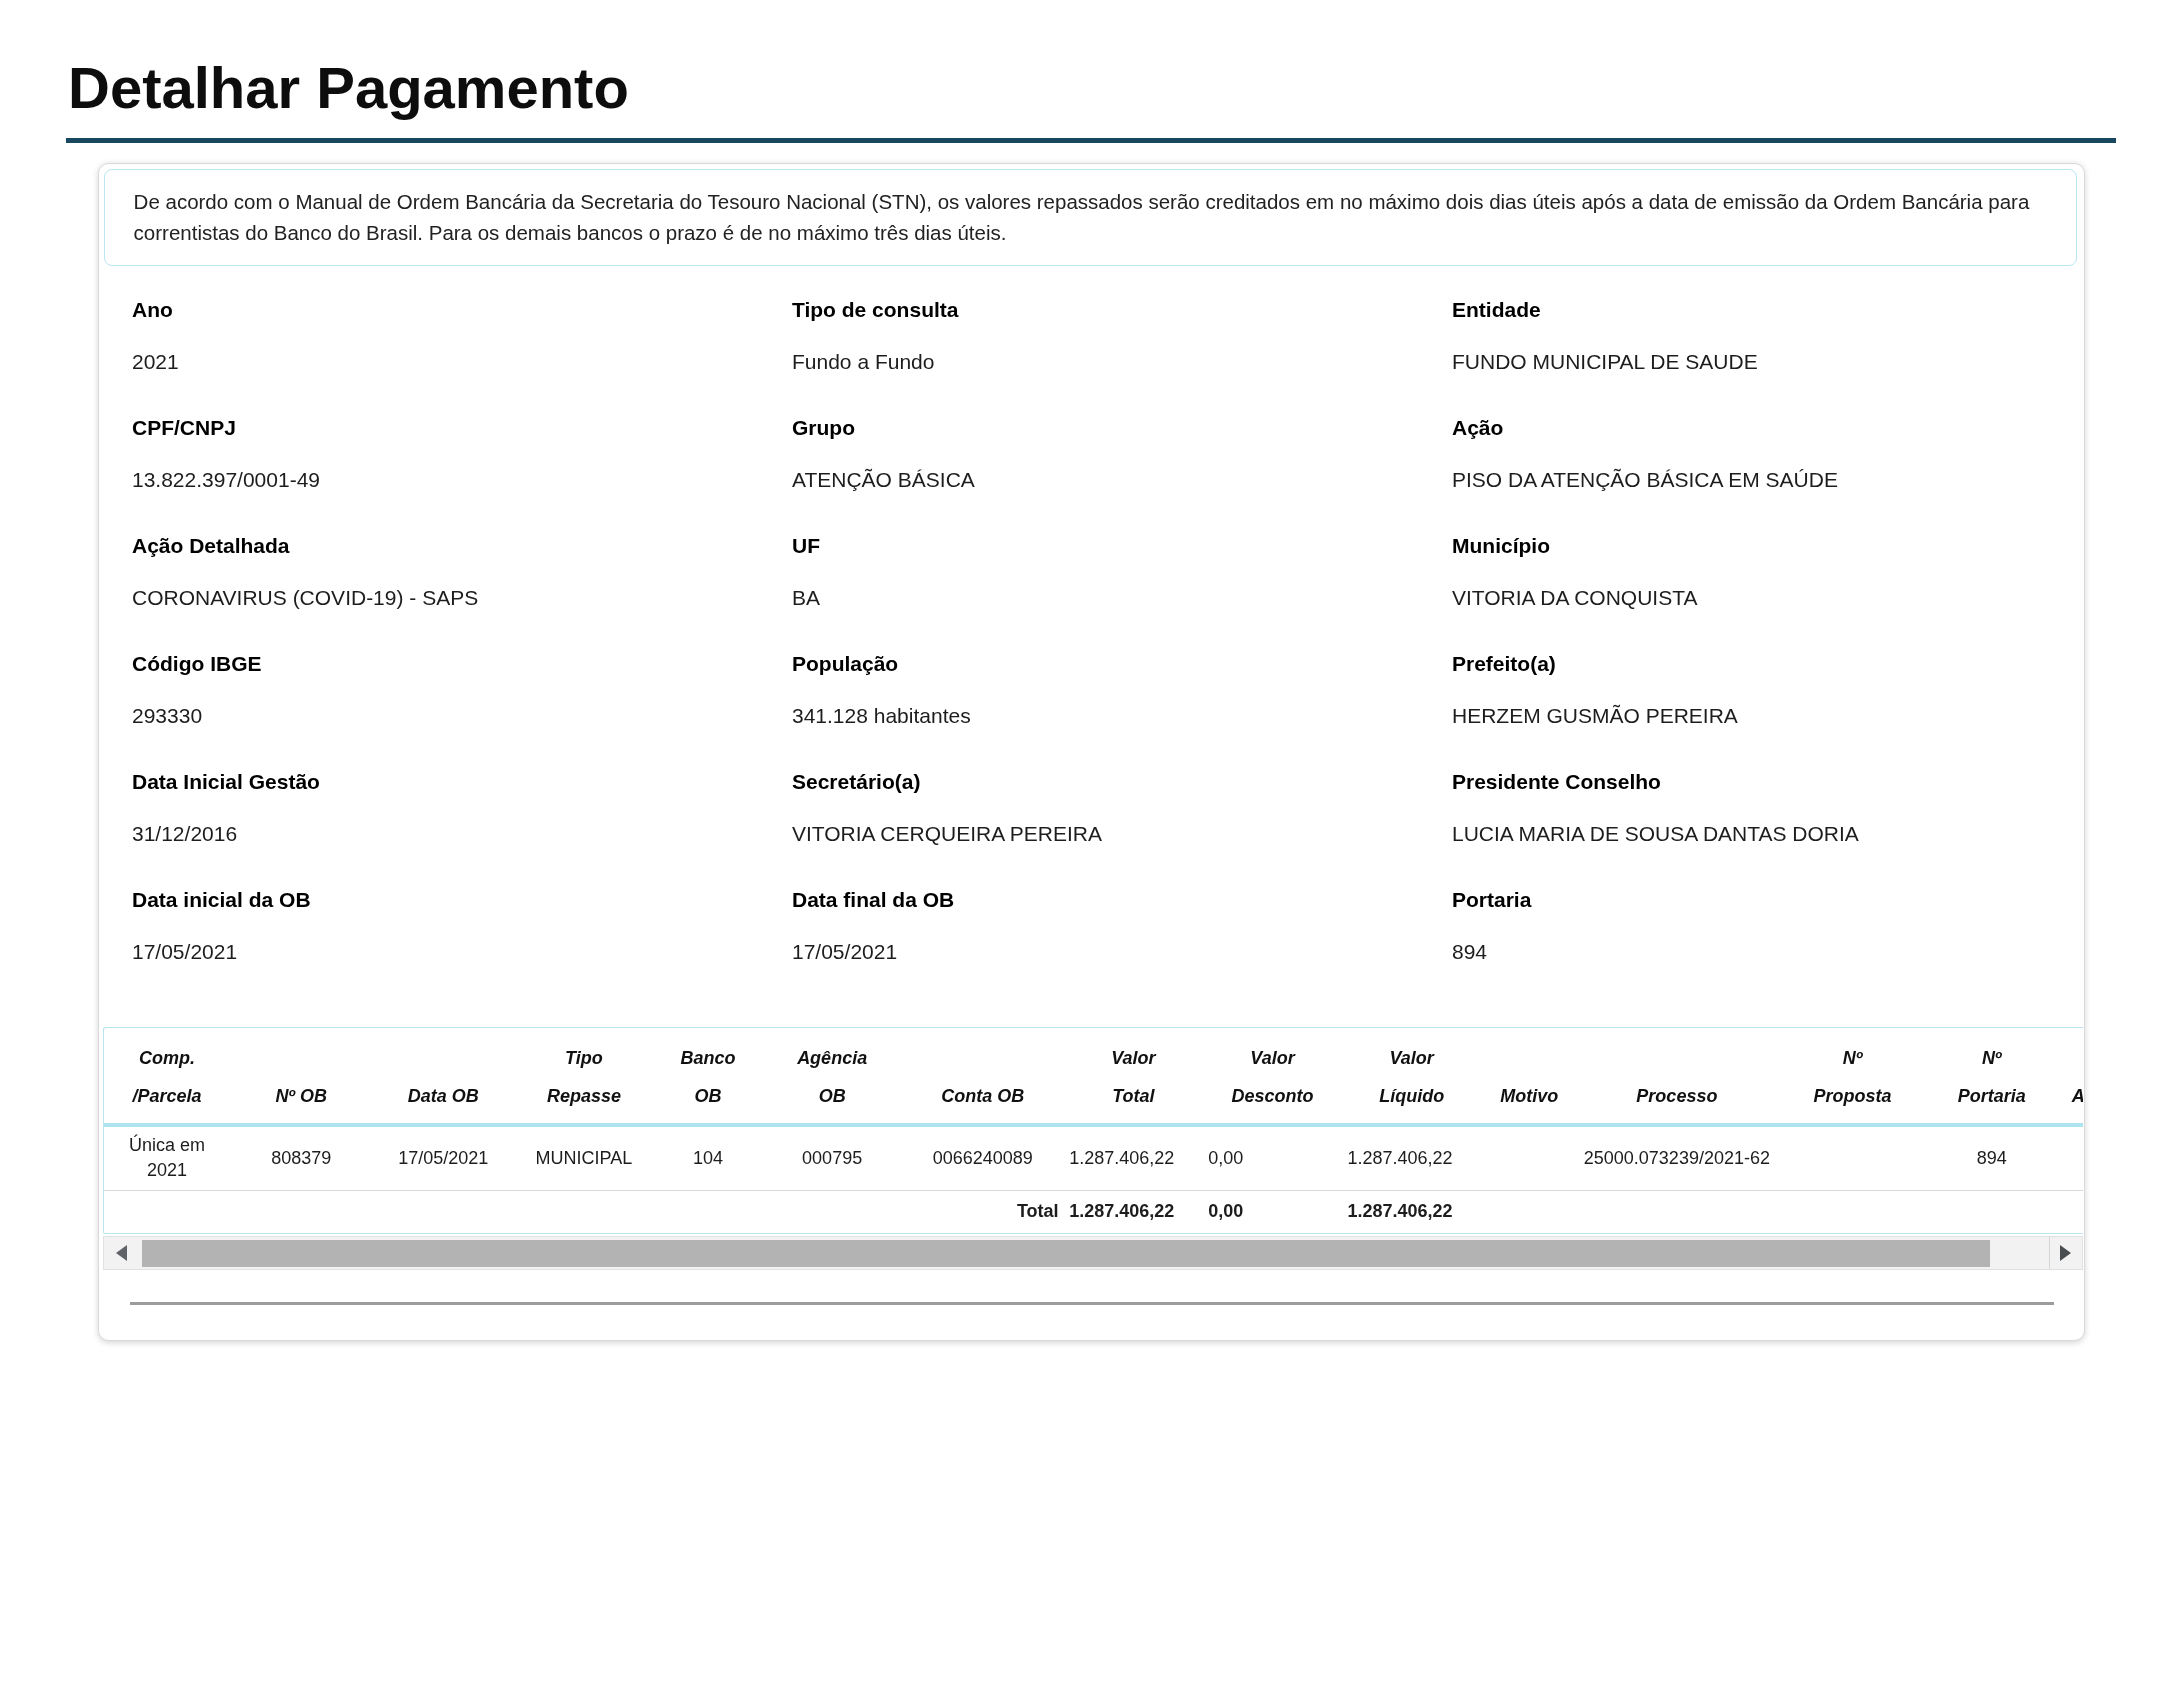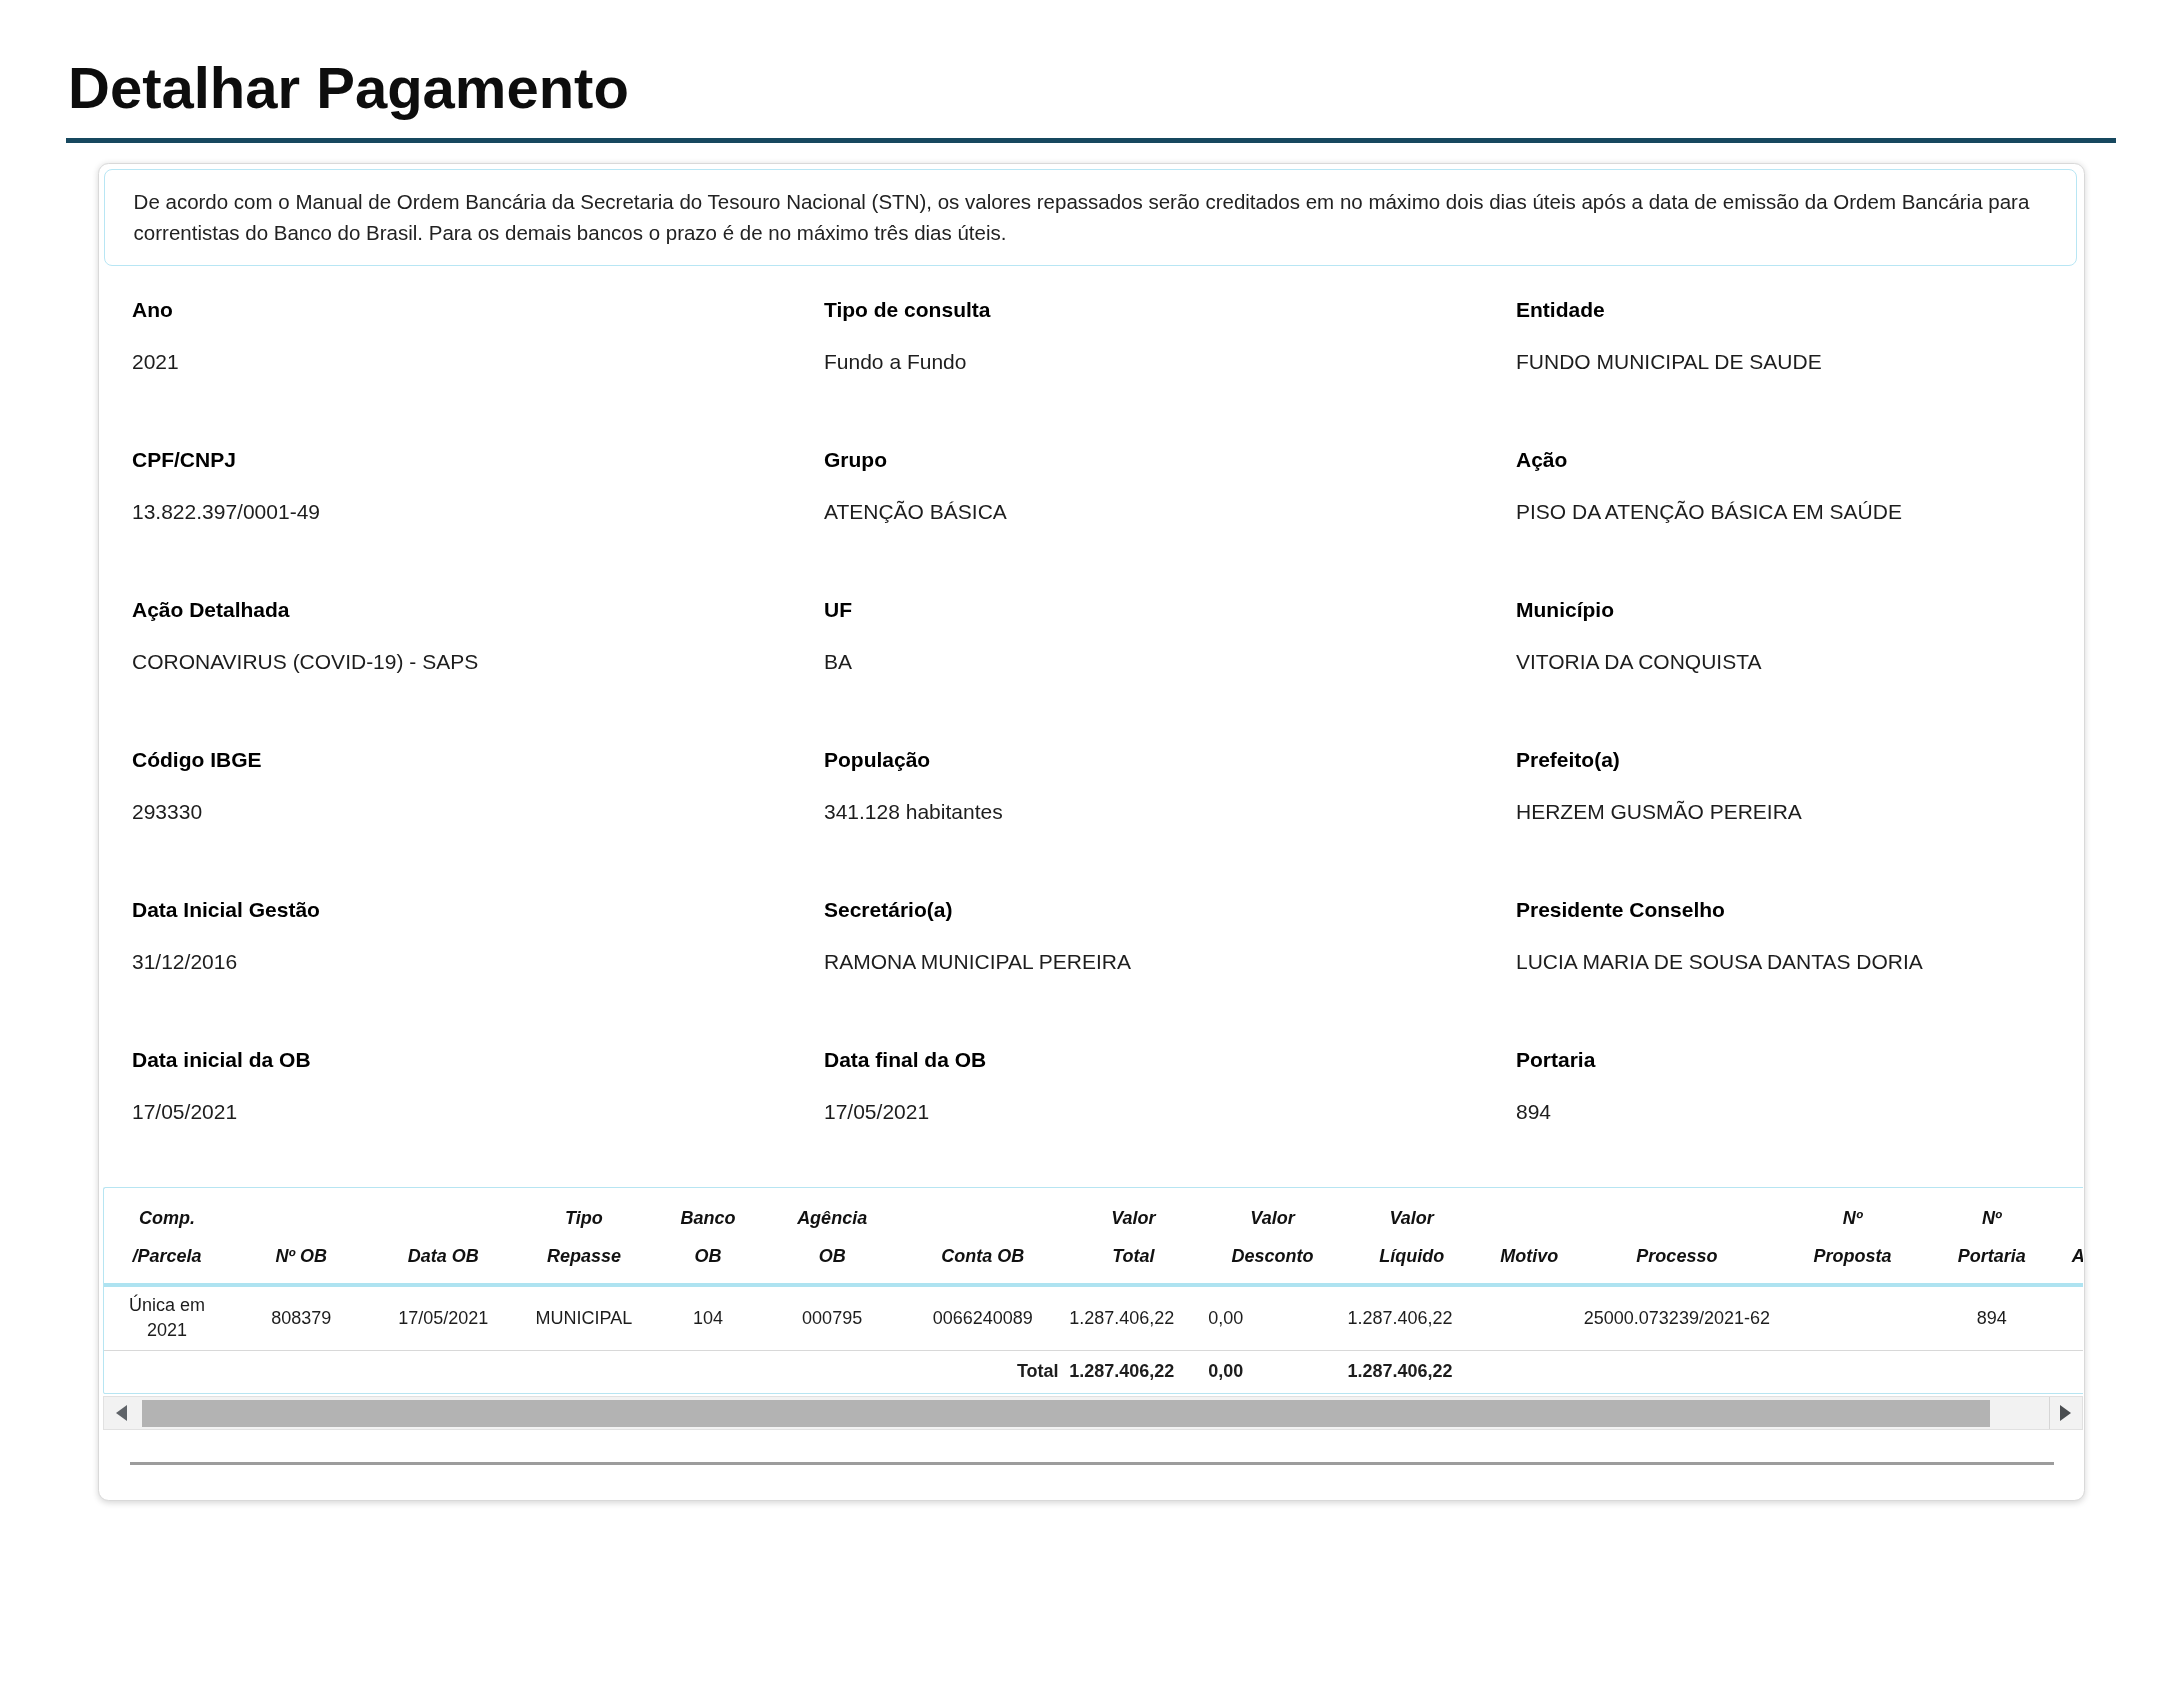--- a/index.html
+++ b/index.html
@@ -25,21 +25,21 @@
   .notice {
     margin:5.3px 6.6px 0 4.6px;
     border:1.3px solid #b8e6f4; border-radius:8px;
     padding:16.6px 29px;
     font-size:20.5px; line-height:31px; color:#222;
     background:#fff;
   }
 
   .fields {
     margin:29px 40px 0 33px;
-    display:grid; grid-template-columns:660px 660px 1fr;gap:32px;
+    display:grid; grid-template-columns:660px 660px 1fr;
   }
   .field { margin-bottom:37px; }
   .flabel { font-size:21px; font-weight:bold; line-height:29px; color:#000; margin-bottom:14.6px; }
   .fvalue { font-size:21px; line-height:29px; color:#1d1d1d;margin-top:23px; }
 
   .table-wrap {
     margin:24px 1.3px 0 4px;
     border:1.3px solid #b7e5f2; border-right:none;
     border-radius:2.6px 0 0 2.6px;
     overflow:hidden; background:#fff;
@@ -136,21 +136,21 @@
       <div class="field">
         <div class="flabel">Prefeito(a)</div>
         <div class="fvalue">HERZEM GUSMÃO PEREIRA</div>
       </div>
       <div class="field">
         <div class="flabel">Data Inicial Gestão</div>
         <div class="fvalue">31/12/2016</div>
       </div>
       <div class="field">
         <div class="flabel">Secretário(a)</div>
-        <div class="fvalue">RAMONA MUNICIPAL PEREIRA</div>
+        <div class="fvalue">VITORIA CERQUEIRA PEREIRA</div>
       </div>
       <div class="field">
         <div class="flabel">Presidente Conselho</div>
         <div class="fvalue">LUCIA MARIA DE SOUSA DANTAS DORIA</div>
       </div>
       <div class="field">
         <div class="flabel">Data inicial da OB</div>
         <div class="fvalue">17/05/2021</div>
       </div>
       <div class="field">

